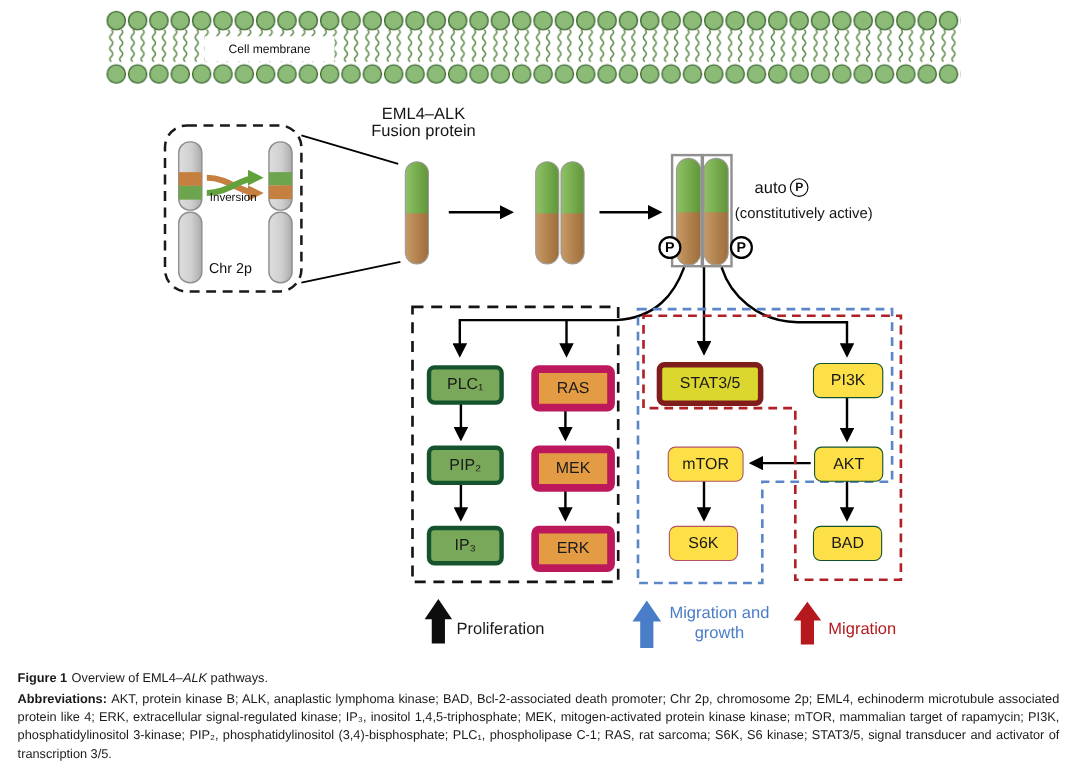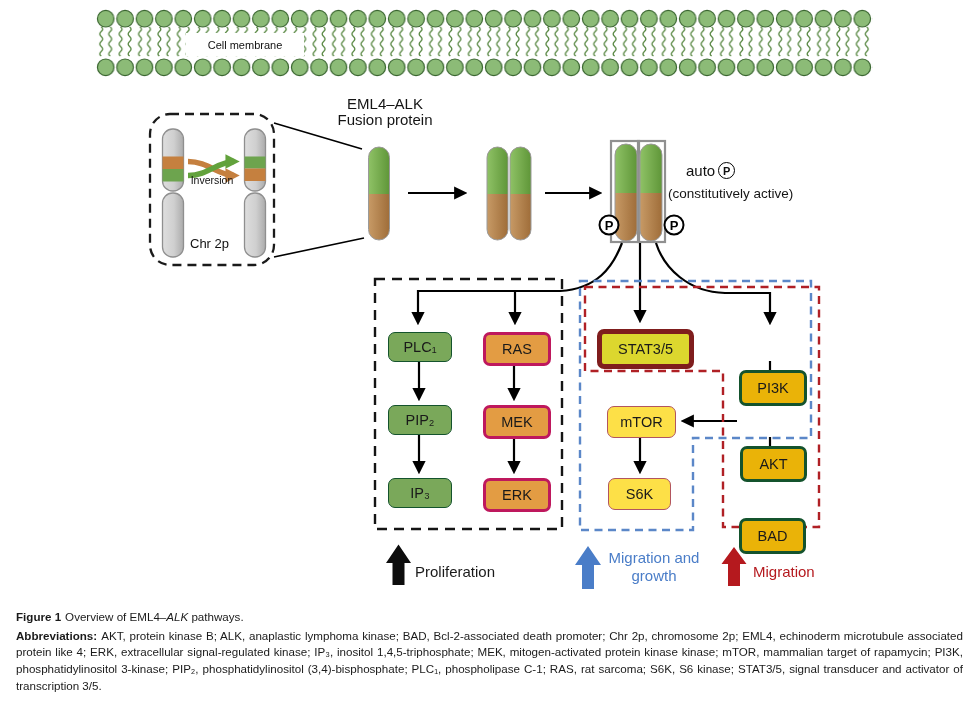--- a/index.html
+++ b/index.html
@@ -13,24 +13,24 @@
   .membrane-label{position:absolute;left:186px;top:33px;width:118px;height:23px;background:#fff;
                   display:flex;align-items:center;justify-content:center;font-size:11px;}
   .inversion-label{position:absolute;left:185px;top:174px;width:54px;text-align:center;font-size:10.5px;}
   .chr-label{position:absolute;left:190px;top:236px;font-size:13px;}
   .autop{position:absolute;left:686px;top:162px;display:flex;align-items:center;font-size:15px;}
   .pcircle{display:inline-flex;align-items:center;justify-content:center;width:15px;height:15px;
            border:1.8px solid #000;border-radius:50%;font-size:11px;font-weight:bold;margin-left:3px;background:#fff;}
   
   .node{position:absolute;border-radius:7px;display:flex;align-items:center;justify-content:center;
         font-size:14.5px;color:#1a1a1a;}
-  .green{background:#7aa85a;border:1px solid #14532d;}
-  .orange{background:#e39c43;border:3px solid #be185d;}
+  .green{background:#7aa85a;border:4px solid #14532d;}
+  .orange{background:#e39c43;border:7px solid #be185d;}
   .yellow{background:#dcd72e;border:5px solid #7f1d1d;}
-  .gold{background:#eab308;border:3px solid #14532d;margin-top:40px;}
+  .gold{background:#fde047;border:1px solid #14532d;}
   .rose{background:#fde047;border:1px solid #b2555f;}
   
   .outcome-black{position:absolute;left:415px;top:563px;font-size:15px;color:#1a1a1a;}
   .outcome-blue{position:absolute;left:602px;top:549px;width:104px;text-align:center;
                 font-size:15px;line-height:18px;color:#4a7dc8;}
   .outcome-red{position:absolute;left:753px;top:563px;font-size:15px;color:#b5191e;}
   
   .caption{position:absolute;left:16px;top:609px;width:947px;font-size:11.6px;line-height:1.44;color:#1a1a1a;}
   .caption .t1{margin-bottom:2px;}
   .caption b{font-weight:bold;}

